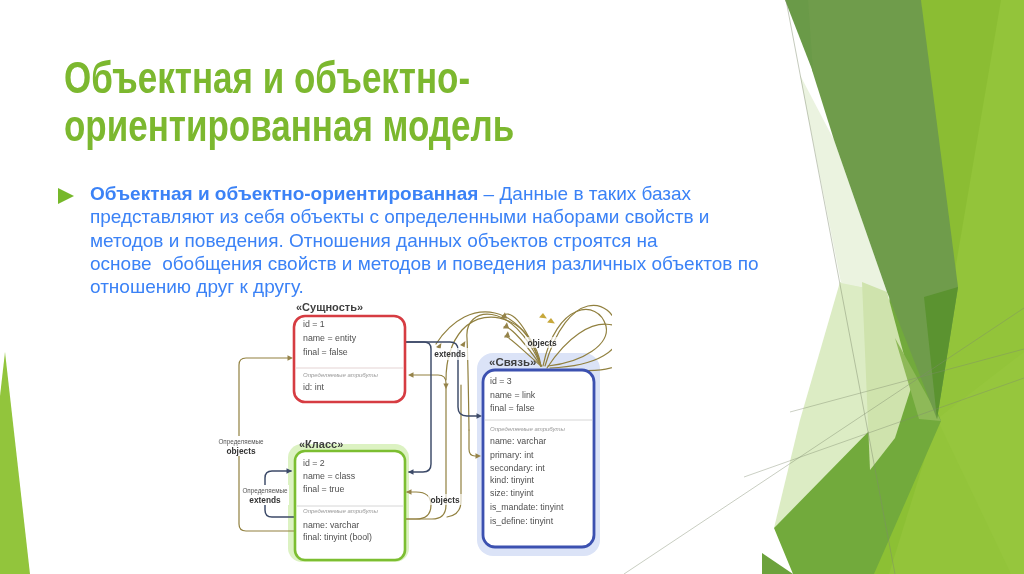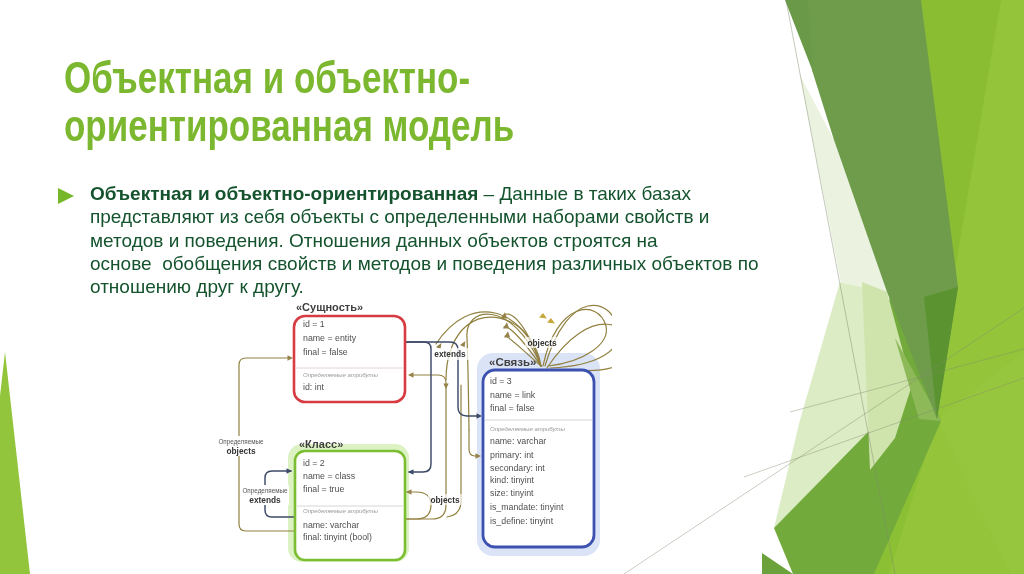--- a/index.html
+++ b/index.html
@@ -3,21 +3,21 @@
 <meta charset="utf-8">
 <style>
   html,body{margin:0;padding:0;}
   body{width:1024px;height:574px;overflow:hidden;position:relative;background:#ffffff;
        font-family:"Liberation Sans",sans-serif;}
   #bg{position:absolute;left:0;top:0;}
   #title{position:absolute;left:64px;top:54px;color:#7cb82f;font-weight:bold;
          font-size:44px;line-height:48.2px;transform:scaleX(0.795);transform-origin:0 0;white-space:nowrap;}
   #bullet{position:absolute;left:58px;top:188px;width:0;height:0;
           border-left:16px solid #76b82a;border-top:8.5px solid transparent;border-bottom:8.5px solid transparent;}
-  #body{position:absolute;left:90px;top:181.7px;color:#14532d;font-size:19px;line-height:23.4px;}
+  #body{position:absolute;left:90px;top:181.7px;color:#3b82f6;font-size:19px;line-height:23.4px;}
   #diagram{position:absolute;left:0;top:0;filter:blur(0.5px);}
 </style>
 </head>
 <body>
 <svg id="bg" width="1024" height="574" viewBox="0 0 1024 574">
 
   <polygon points="916,0 1024,0 1024,574 860,574 930,419 952,288" fill="#93c43a"></polygon>
   <polygon points="921,0 1001,0 952,288" fill="#8bbd33"></polygon>
   <polygon points="1024,352 1024,574 1011,574 937,419" fill="#96c63d"></polygon>
   <polygon points="937,419 889,574 874,574" fill="#8cc034"></polygon>

